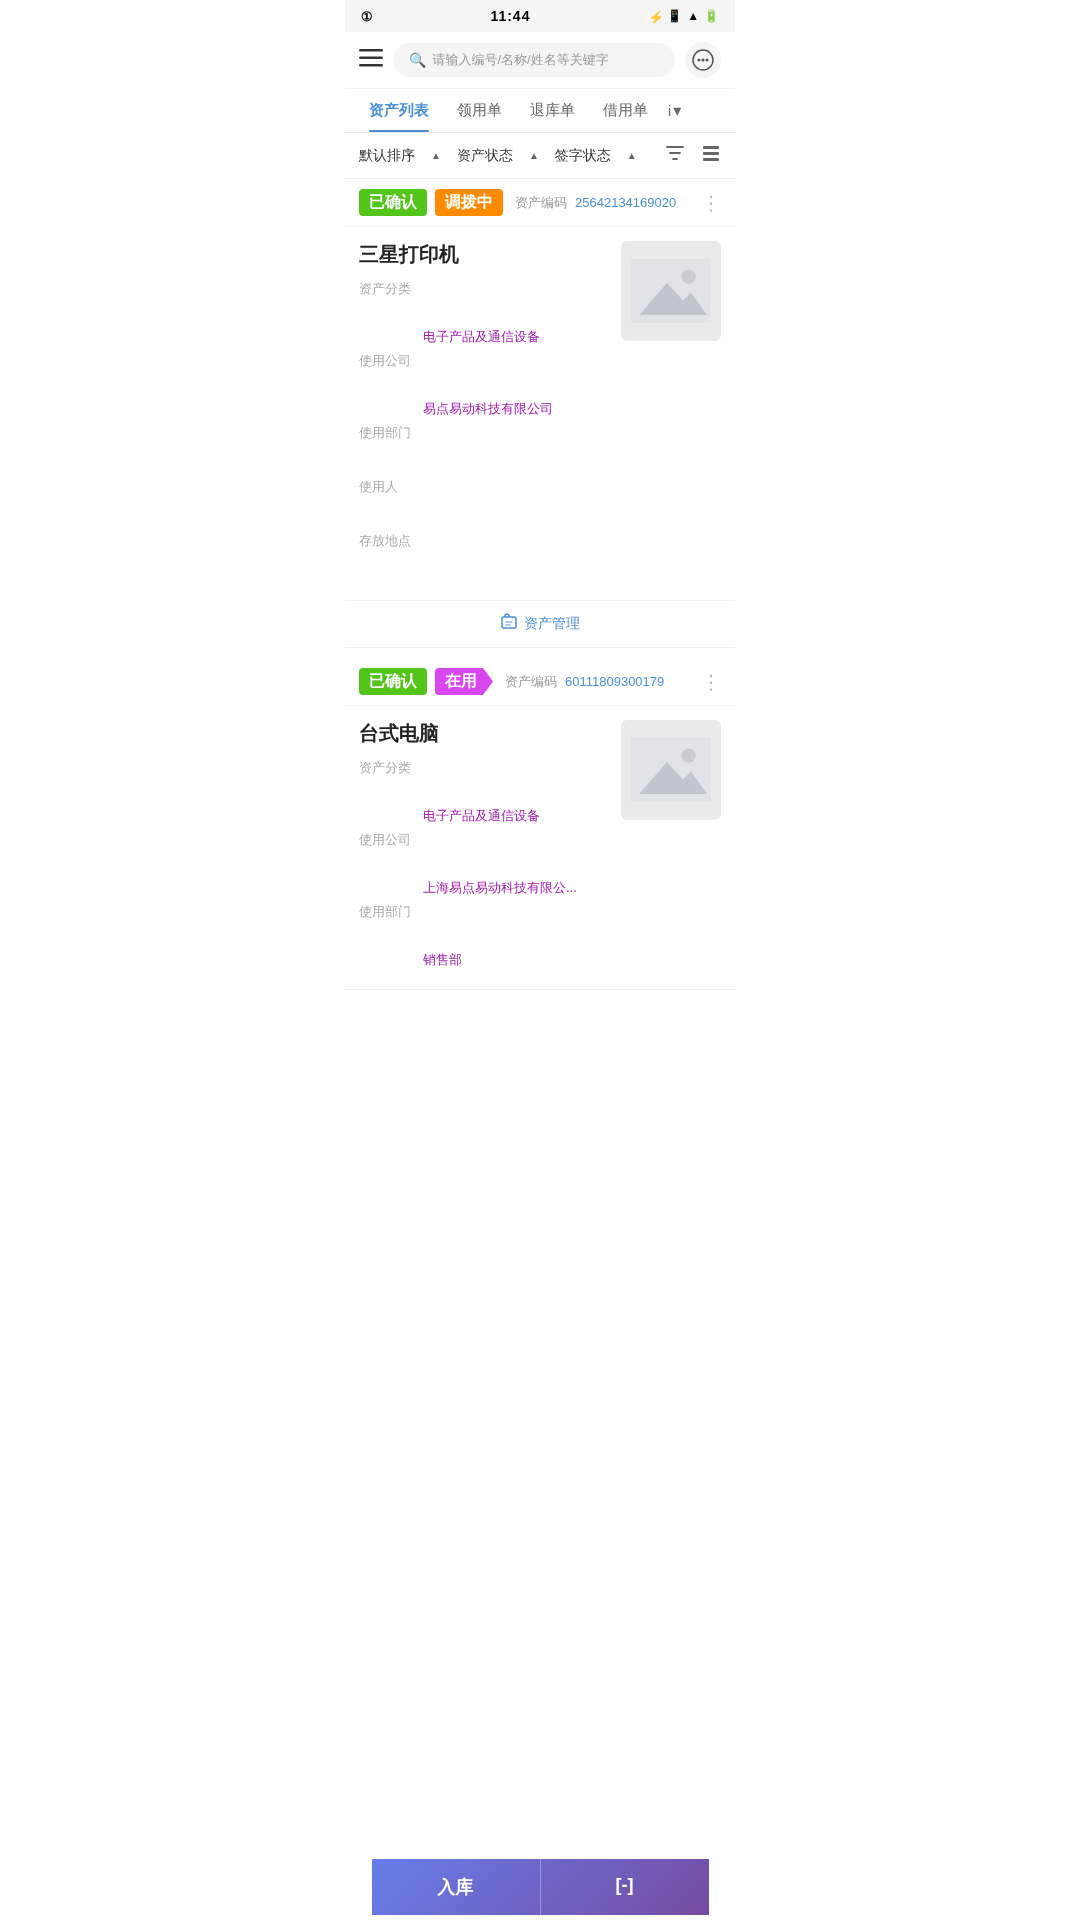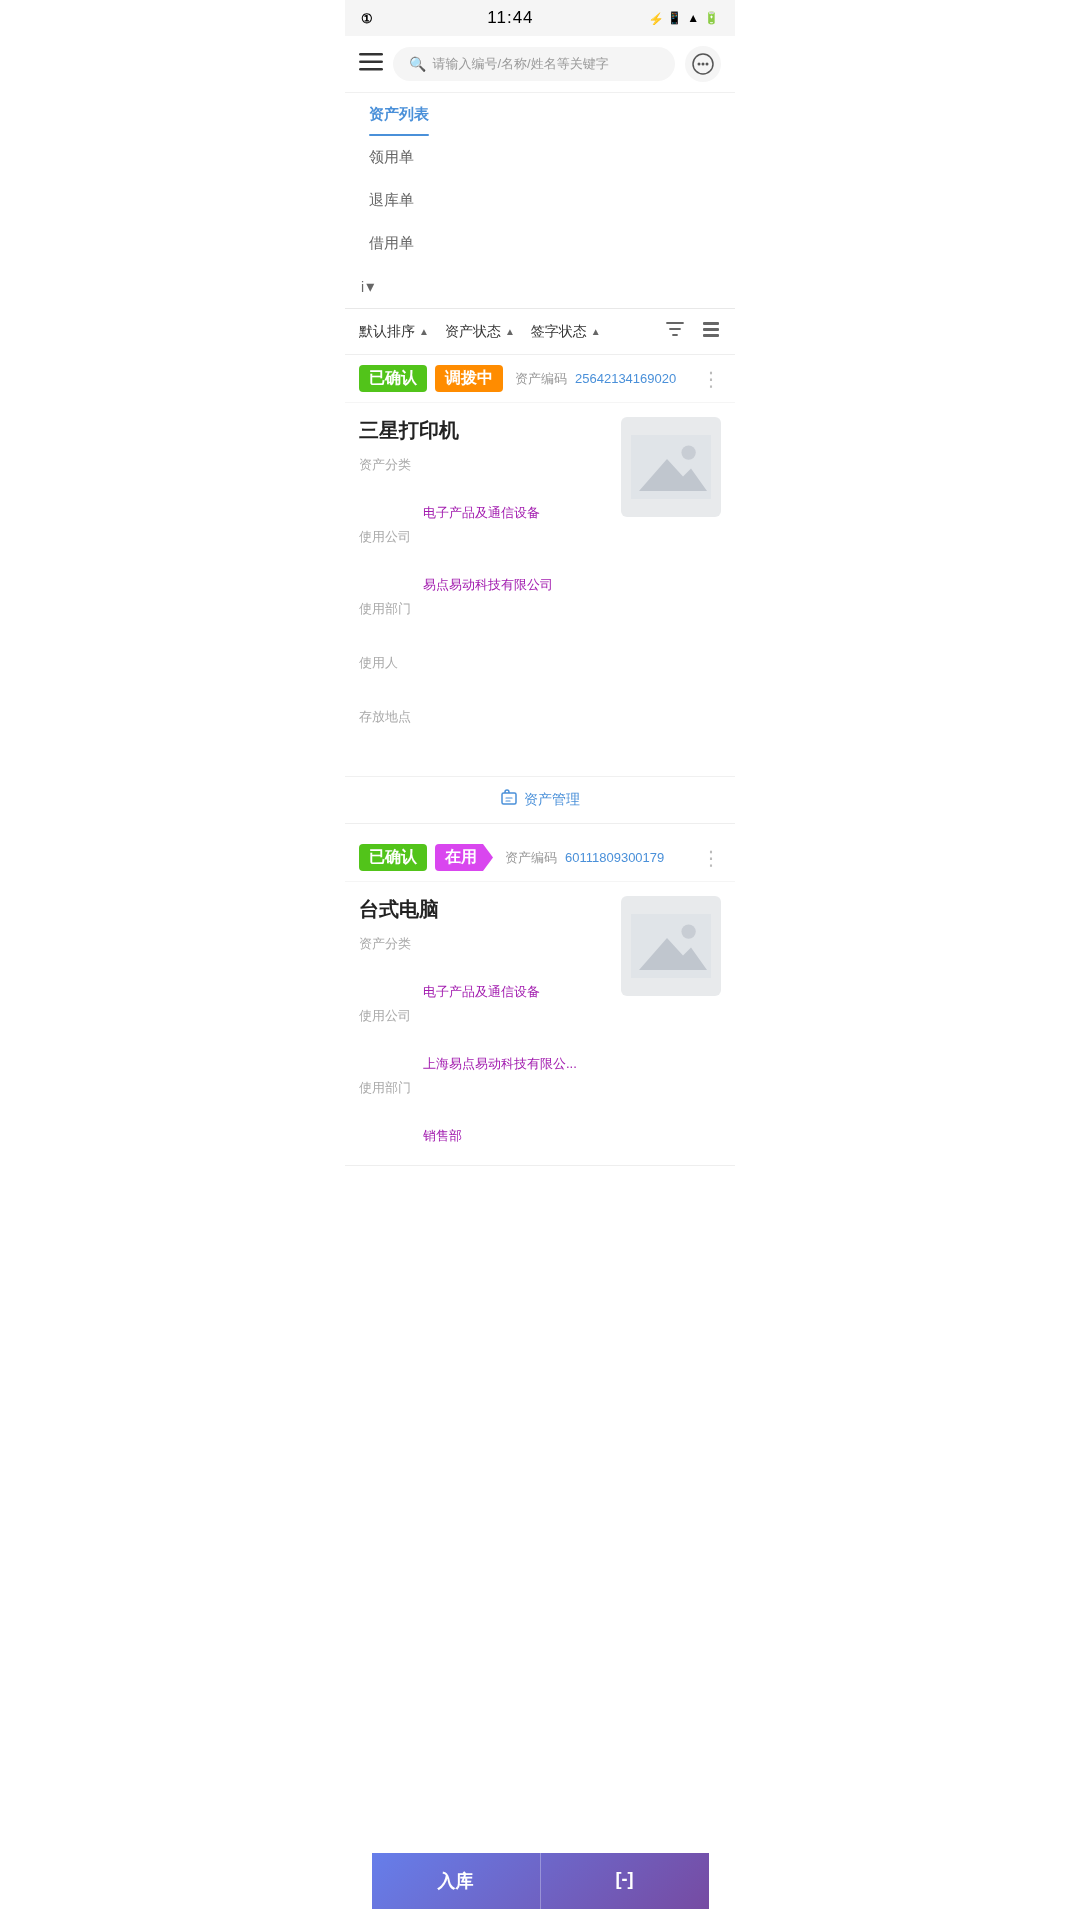--- a/index.html
+++ b/index.html
@@ -17,21 +17,21 @@
     .status-bar {
       background: #f5f5f5;
       display: flex;
       justify-content: space-between;
       align-items: center;
       padding: 8px 16px;
       font-size: 13px;
       font-weight: 600;
     }
     .status-left { font-size: 13px; font-weight: 700; }
-    .status-time { font-size: 17px; font-weight: 400; letter-spacing: 1px; }
+    .status-time { font-size: 14px; font-weight: 700; letter-spacing: 1px; }
     .status-icons { display: flex; align-items: center; gap: 5px; font-size: 12px; }
 
     
     .header {
       background: #fff;
       display: flex;
       align-items: center;
       padding: 10px 14px;
       gap: 10px;
       border-bottom: 1px solid #f0f0f0;
@@ -63,25 +63,24 @@
       align-items: center;
       justify-content: center;
       font-size: 18px;
       color: #555;
       flex-shrink: 0;
     }
 
     
     .tabs {
       display: flex;
-      align-items: flex-start;
+      align-items: flex-end;
       border-bottom: 1px solid #e8e8e8;
       padding: 0 10px;
       background: #fff;
-      flex-direction: column;
     }
     .tab {
       padding: 12px 14px;
       font-size: 15px;
       color: #666;
       cursor: pointer;
       position: relative;
       white-space: nowrap;
     }
     .tab.active {
@@ -114,21 +113,21 @@
       display: flex;
       align-items: center;
       padding: 10px 14px;
       gap: 16px;
       border-bottom: 1px solid #eee;
       background: #fff;
     }
     .filter-item {
       display: flex;
       align-items: center;
-      gap: 4px;
+      gap: 16px;
       font-size: 14px;
       color: #333;
       cursor: pointer;
     }
     .filter-arrow { font-size: 10px; color: #666; }
     .filter-icons {
       margin-left: auto;
       display: flex;
       align-items: center;
       gap: 16px;
@@ -240,21 +239,21 @@
     }
     .action-icon { font-size: 16px; }
 
     
     .bottom-bar {
       position: fixed;
       bottom: 0;
       left: 0;
       right: 0;
       width: 337px;
-      margin: 11px auto;
+      margin: 5px auto;
       display: flex;
       background: linear-gradient(135deg, #667eea 0%, #764ba2 100%);
       z-index: 100;
     }
     .bottom-btn {
       flex: 1;
       padding: 16px;
       font-size: 18px;
       font-weight: 600;
       color: #fff;

